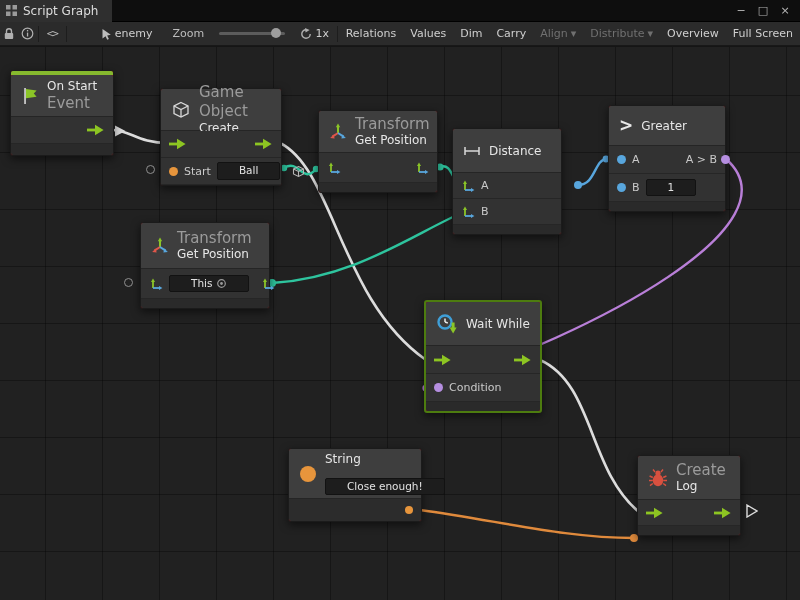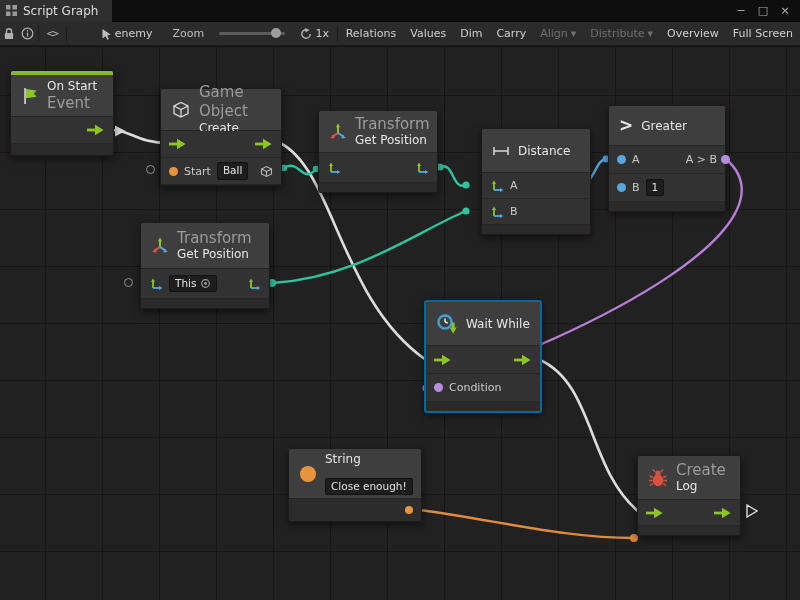--- a/index.html
+++ b/index.html
@@ -23,33 +23,33 @@
   .code-glyph{font-family:"DejaVu Sans Mono","Liberation Mono",monospace;font-size:11px;color:#b9b9b9;letter-spacing:-1px}
 
   
   .canvas{position:absolute;top:47px;left:0;right:0;bottom:0;z-index:1;background-color:#212121;
     background-image:linear-gradient(rgba(0,0,0,.32) 1px,transparent 1px),linear-gradient(90deg,rgba(0,0,0,.32) 1px,transparent 1px);
     background-size:57px 57px;background-position:-12px -9px}
   .wires{position:absolute;top:0;left:0;width:800px;height:600px;z-index:2;pointer-events:none}
 
   
   .node{position:absolute;background:#7f1d1d;border:1px solid #1b1b1b;border-radius:3px;box-shadow:0 3px 9px rgba(0,0,0,.55);z-index:3;font-size:11px;color:#c9c9c9;cursor:default}
-  .node.selected{border:2px solid #0369a1}
+  .node.selected{border:2px solid #4d7c0f}
   .event-strip{height:4px;background:#86b92e;border-radius:2px 2px 0 0}
   .hdr{background:#3e3e3e;border-bottom:1px solid #252525;display:flex;align-items:center;gap:8px;padding:0 10px;border-radius:2px 2px 0 0}
   .hdr-col{display:flex;flex-direction:column;justify-content:center;line-height:1.25}
   .cat{font-size:15px;color:#9b9b9b}
   .title{font-size:12px;color:#e6e6e6}
   .row{display:flex;align-items:center;gap:6px;padding:0 8px;border-bottom:1px solid #262626;position:relative;background:#323232}
   .footer{height:9px;background:#2a2a2a;border-radius:0 0 2px 2px}
   .spacer{flex:1}
   .dot{width:9px;height:9px;border-radius:50%;flex:0 0 auto}
   .d-orange{background:#e7953c}.d-blue{background:#58a6dd}.d-purple{background:#b58ee0}.d-gray{background:#cfcfcf}
   .edge-dot{position:absolute;right:-5px;top:50%;margin-top:-4.5px}
-  .vbox{background:#1d1d1d;border:1px solid #121212;border-radius:2px;padding:1px 5px;color:#e2e2e2;font-size:10.5px;display:inline-flex;align-items:center;gap:4px;white-space:nowrap;line-height:1.3}
+  .vbox{background:#1d1d1d;border:1px solid #121212;border-radius:2px;padding:1px 21px;color:#e2e2e2;font-size:10.5px;display:inline-flex;align-items:center;gap:4px;white-space:nowrap;line-height:1.3}
   .oport{position:absolute;width:9px;height:9px;border:1.5px solid #8f8f8f;border-radius:50%;z-index:3;background:transparent}
   .icon{display:flex;align-items:center;justify-content:center;flex:0 0 auto}
   .gt{font-size:17px;font-weight:bold;color:#e9e9e9;line-height:1}
 </style>
 </head>
 <body>
 
 <div class="titlebar">
   <div class="tab">
     <span class="icon">
@@ -259,21 +259,21 @@
           <line x1="4" y1="11" x2="4" y2="4.5" stroke="#8bc527" stroke-width="1.8"></line>
           <polygon points="2,5 6,5 4,1.6" fill="#8bc527"></polygon>
           <line x1="4" y1="11" x2="10.5" y2="11" stroke="#58a6dd" stroke-width="1.8"></line>
           <polygon points="10,9 10,13 13.4,11" fill="#58a6dd"></polygon>
         </svg>
     </span>
   </div>
   <div class="footer"></div>
 </div>
 
-<div class="node" style="left:481px;top:128px;width:110px">
+<div class="node" style="left:452px;top:128px;width:110px">
   <div class="hdr" style="height:44px">
     <span class="icon">
       <svg width="18" height="12" stroke="#d9d9d9" stroke-width="1.5">
           <line x1="2" y1="6" x2="16" y2="6"></line>
           <line x1="2" y1="2" x2="2" y2="10"></line>
           <line x1="16" y1="2" x2="16" y2="10"></line>
         </svg>
     </span>
     <div class="title">Distance</div>
   </div>

